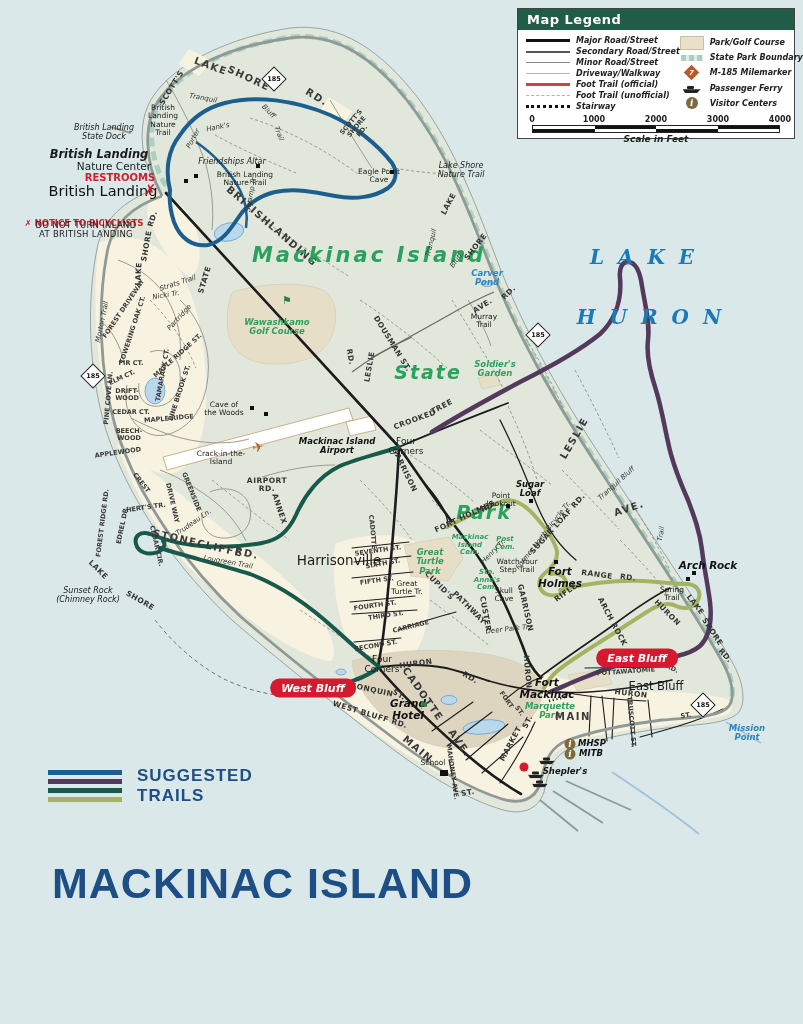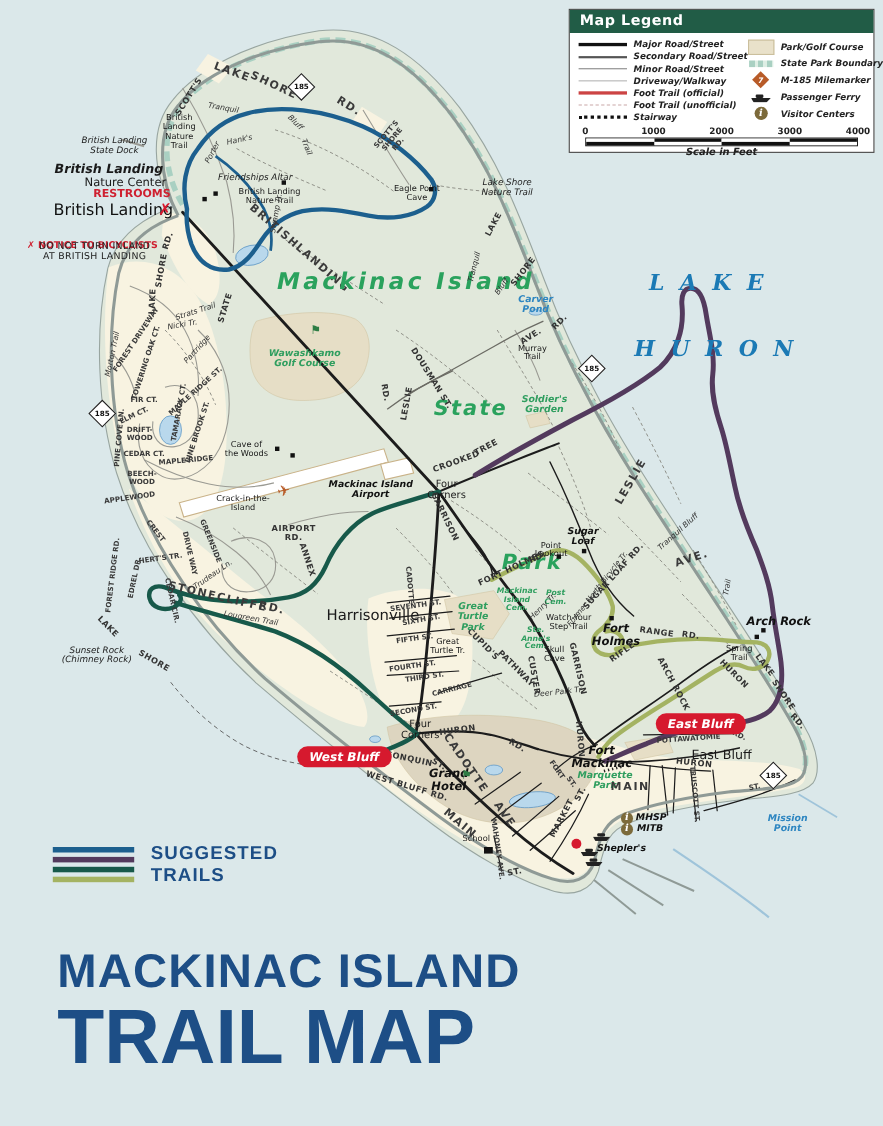--- a/index.html
+++ b/index.html
@@ -418,21 +418,21 @@
       <div class="lbl rdl" style="left: 573px; top: 716px; transform: translate(-50%, -50%) rotate(0deg);">MAIN</div>
       <div class="lbl pbd" style="left: 592px; top: 744px; transform: translate(-50%, -50%) rotate(0deg);">MHSP</div>
       <div class="lbl pbd" style="left: 591px; top: 754px; transform: translate(-50%, -50%) rotate(0deg);">MITB</div>
       <div class="lbl pbd" style="left: 565px; top: 772px; transform: translate(-50%, -50%) rotate(0deg);">Shepler's</div>
       <div class="lbl md" style="left: 656px; top: 686px; transform: translate(-50%, -50%) rotate(0deg);">East Bluff</div>
       <div class="lbl rds" style="left: 626px; top: 672px; transform: translate(-50%, -50%) rotate(-4deg);">POTTAWATOMIE</div>
       <div class="lbl rds" style="left: 672px; top: 669px; transform: translate(-50%, -50%) rotate(25deg);">RD.</div>
       <div class="lbl rd" style="left: 631px; top: 694px; transform: translate(-50%, -50%) rotate(6deg);">HURON</div>
       <div class="lbl rds" style="left: 631px; top: 722px; transform: translate(-50%, -50%) rotate(85deg);">TRUSCOTT ST.</div>
       <div class="lbl rds" style="left: 686px; top: 716px; transform: translate(-50%, -50%) rotate(-10deg);">ST.</div>
-      <div class="lbl w" style="left: 716px; top: 733px; transform: translate(-50%, -50%) rotate(0deg); margin-top: 17px;">Mission
+      <div class="lbl w" style="left: 747px; top: 733px; transform: translate(-50%, -50%) rotate(0deg);">Mission
 Point</div>
       <div class="lbl wb" style="left: 649px; top: 257px; transform: translate(-50%, -50%) rotate(0deg);">LAKE</div>
       <div class="lbl wb" style="left: 656px; top: 317px; transform: translate(-50%, -50%) rotate(0deg);">HURON</div>
       <div class="badge" style="left: 313px; top: 688px;">West Bluff</div>
       <div class="badge" style="left: 637px; top: 658px;">East Bluff</div>
       <div class="diamond" style="left: 274px; top: 79px;">
         <span>185</span>
       </div>
       <div class="diamond" style="left: 93px; top: 376px;">
         <span>185</span>
@@ -577,16 +577,15 @@
         <div class="bar" style="background: rgb(164, 179, 98);"></div>
       </div>
     <div id="sg-text">
       <div>SUGGESTED</div>
       <div>TRAILS</div>
     </div>
   </div>
 
   <div id="title">
     <div class="t1">MACKINAC ISLAND</div>
-    <div class="t2">TRAIL MAP</div>
   </div>
 
 </div>
 
 </body></html>

